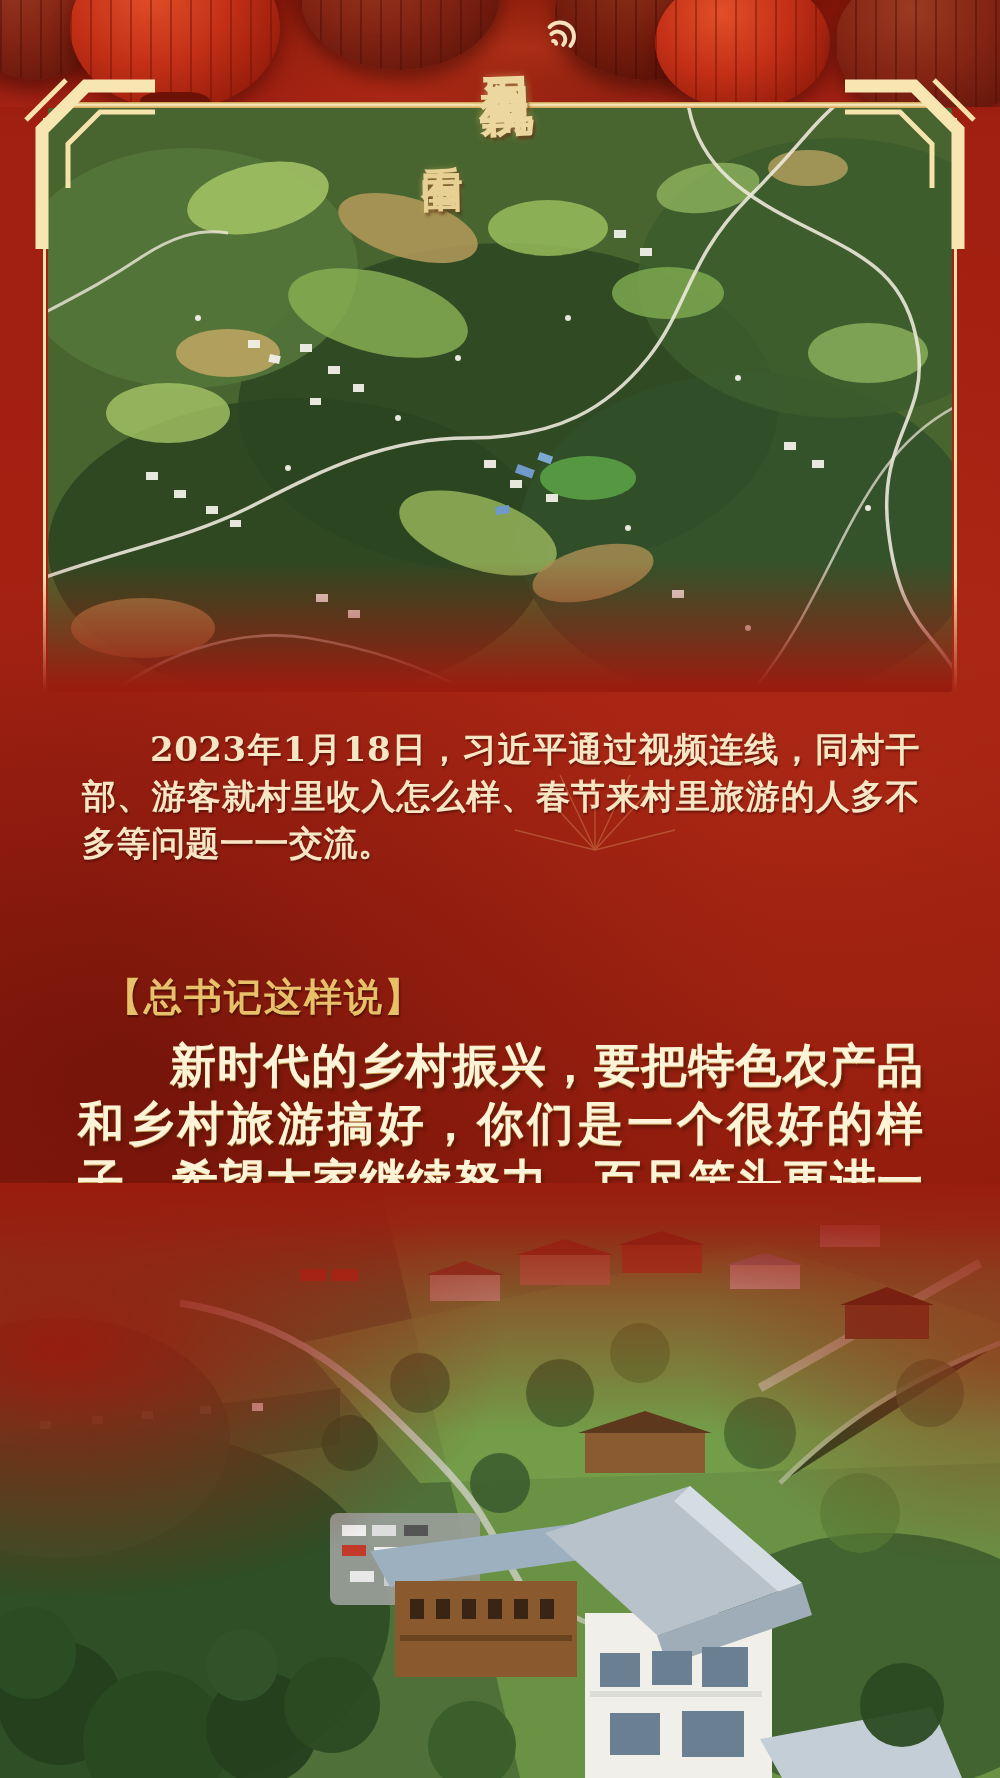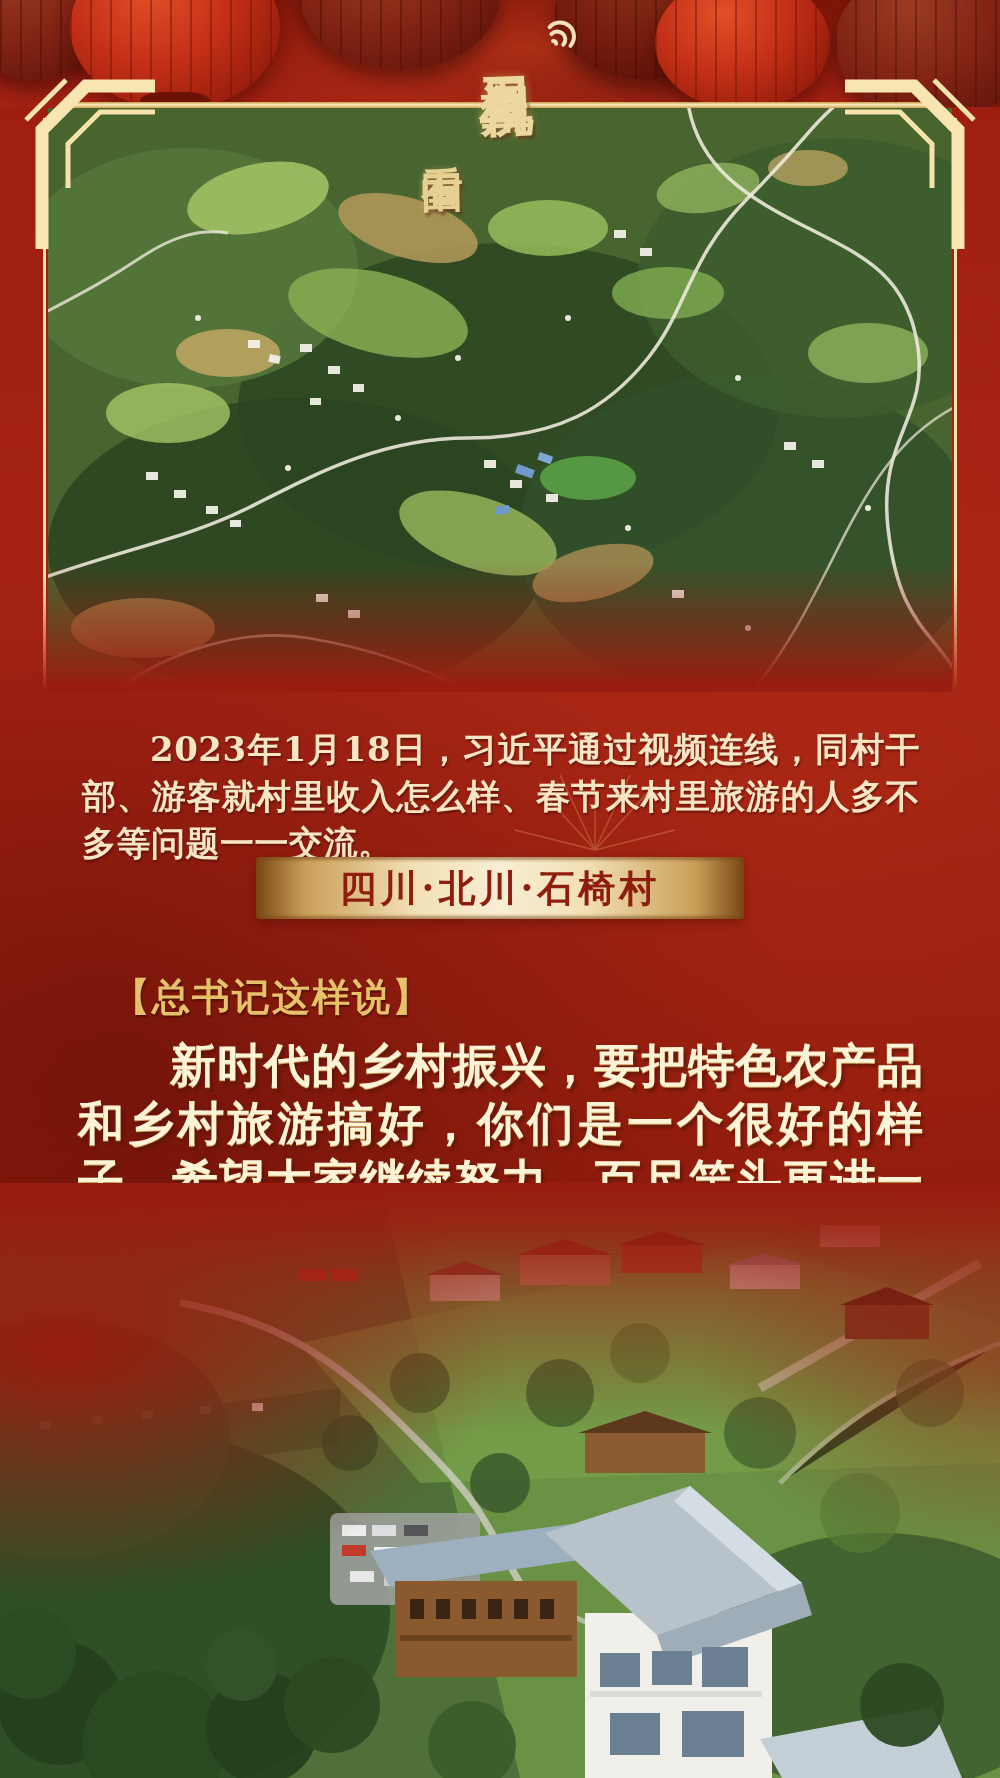--- a/index.html
+++ b/index.html
@@ -54,21 +54,21 @@
     text-align:justify;text-indent:2em;letter-spacing:.5px;
     text-shadow:1px 2px 2px rgba(70,12,5,.6);margin-top:24px;}
   
   .banner{position:absolute;left:50%;top:857px;transform:translateX(-50%);
     width:488px;height:62px;line-height:62px;text-align:center;border-radius:4px;
     background:linear-gradient(90deg,#7a4714 0%,#c99f58 10%,#f2dfb4 32%,#f8eed4 50%,#f2dfb4 68%,#c99f58 90%,#7a4714 100%);
     box-shadow:inset 0 3px 3px rgba(120,70,22,.55), inset 0 -3px 3px rgba(120,70,22,.55), 0 4px 10px rgba(70,10,4,.35);
     font-size:37px;font-weight:bold;color:#8e1d0e;letter-spacing:4px;}
   
   .quote-heading{position:absolute;left:104px;top:972px;font-size:38px;font-weight:bold;color:#e7c06a;
-    letter-spacing:2px;text-shadow:1px 2px 2px rgba(62,12,4,.7);margin-left:8px;}
+    letter-spacing:2px;text-shadow:1px 2px 2px rgba(62,12,4,.7);}
   .quote{position:absolute;left:78px;top:1036px;width:846px;
     font-size:46px;line-height:58px;font-weight:bold;color:#fdf3d6;
     text-align:justify;text-indent:2em;letter-spacing:1px;
     text-shadow:0 1px 0 #c79e58,3px 4px 3px rgba(82,22,6,.6);}
   
   .village-photo{position:absolute;left:0;top:1183px;width:1000px;height:595px;overflow:hidden;}
   .village-overlay{position:absolute;inset:0;
     background:
       radial-gradient(62% 58% at 6% 28%, rgba(154,28,15,.96) 0%, rgba(154,28,15,0) 72%),
       radial-gradient(42% 48% at 100% 30%, rgba(154,28,15,.5), rgba(154,28,15,0) 72%),
@@ -193,21 +193,20 @@
       <line x1="95" y1="80" x2="95" y2="8"></line>
         <line x1="95" y1="80" x2="150" y2="20"></line>
         <line x1="95" y1="80" x2="40" y2="20"></line>
       <line x1="95" y1="80" x2="175" y2="60"></line>
         <line x1="95" y1="80" x2="15" y2="60"></line>
         <line x1="95" y1="80" x2="130" y2="5"></line>
       <line x1="95" y1="80" x2="60" y2="5"></line>
     </g>
   </svg>
 
-  <div class="banner">四川·北川·石椅村</div>
 
   <div class="quote-heading">【总书记这样说】</div>
   <div class="quote">新时代的乡村振兴，要把特色农产品和乡村旅游搞好，你们是一个很好的样子。希望大家继续努力，百尺竿头更进一步，在乡村振兴中取得新的更大成绩，一起迈向共同富裕，生活越过越红火。</div>
 
   <svg class="fw" style="left:90px;top:1340px;" width="420" height="300" viewBox="0 0 420 300">
     <g stroke="#f0c87e" stroke-width="1.6" opacity=".32">
       <line x1="240" y1="230" x2="240" y2="40"></line>
         <line x1="240" y1="230" x2="340" y2="70"></line>
         <line x1="240" y1="230" x2="140" y2="70"></line>
       <line x1="240" y1="230" x2="400" y2="160"></line>

